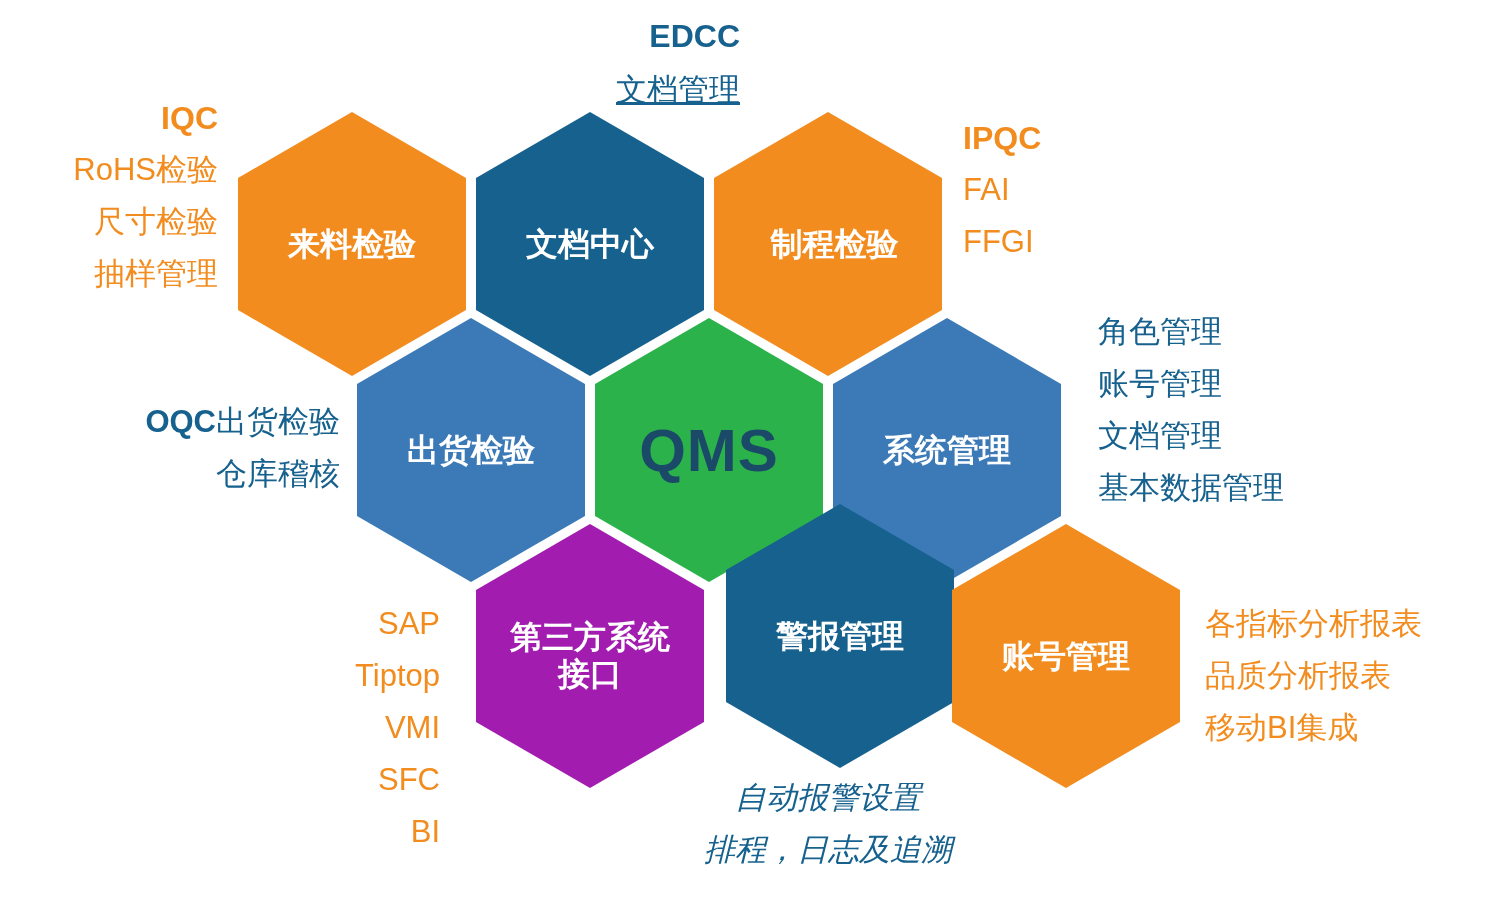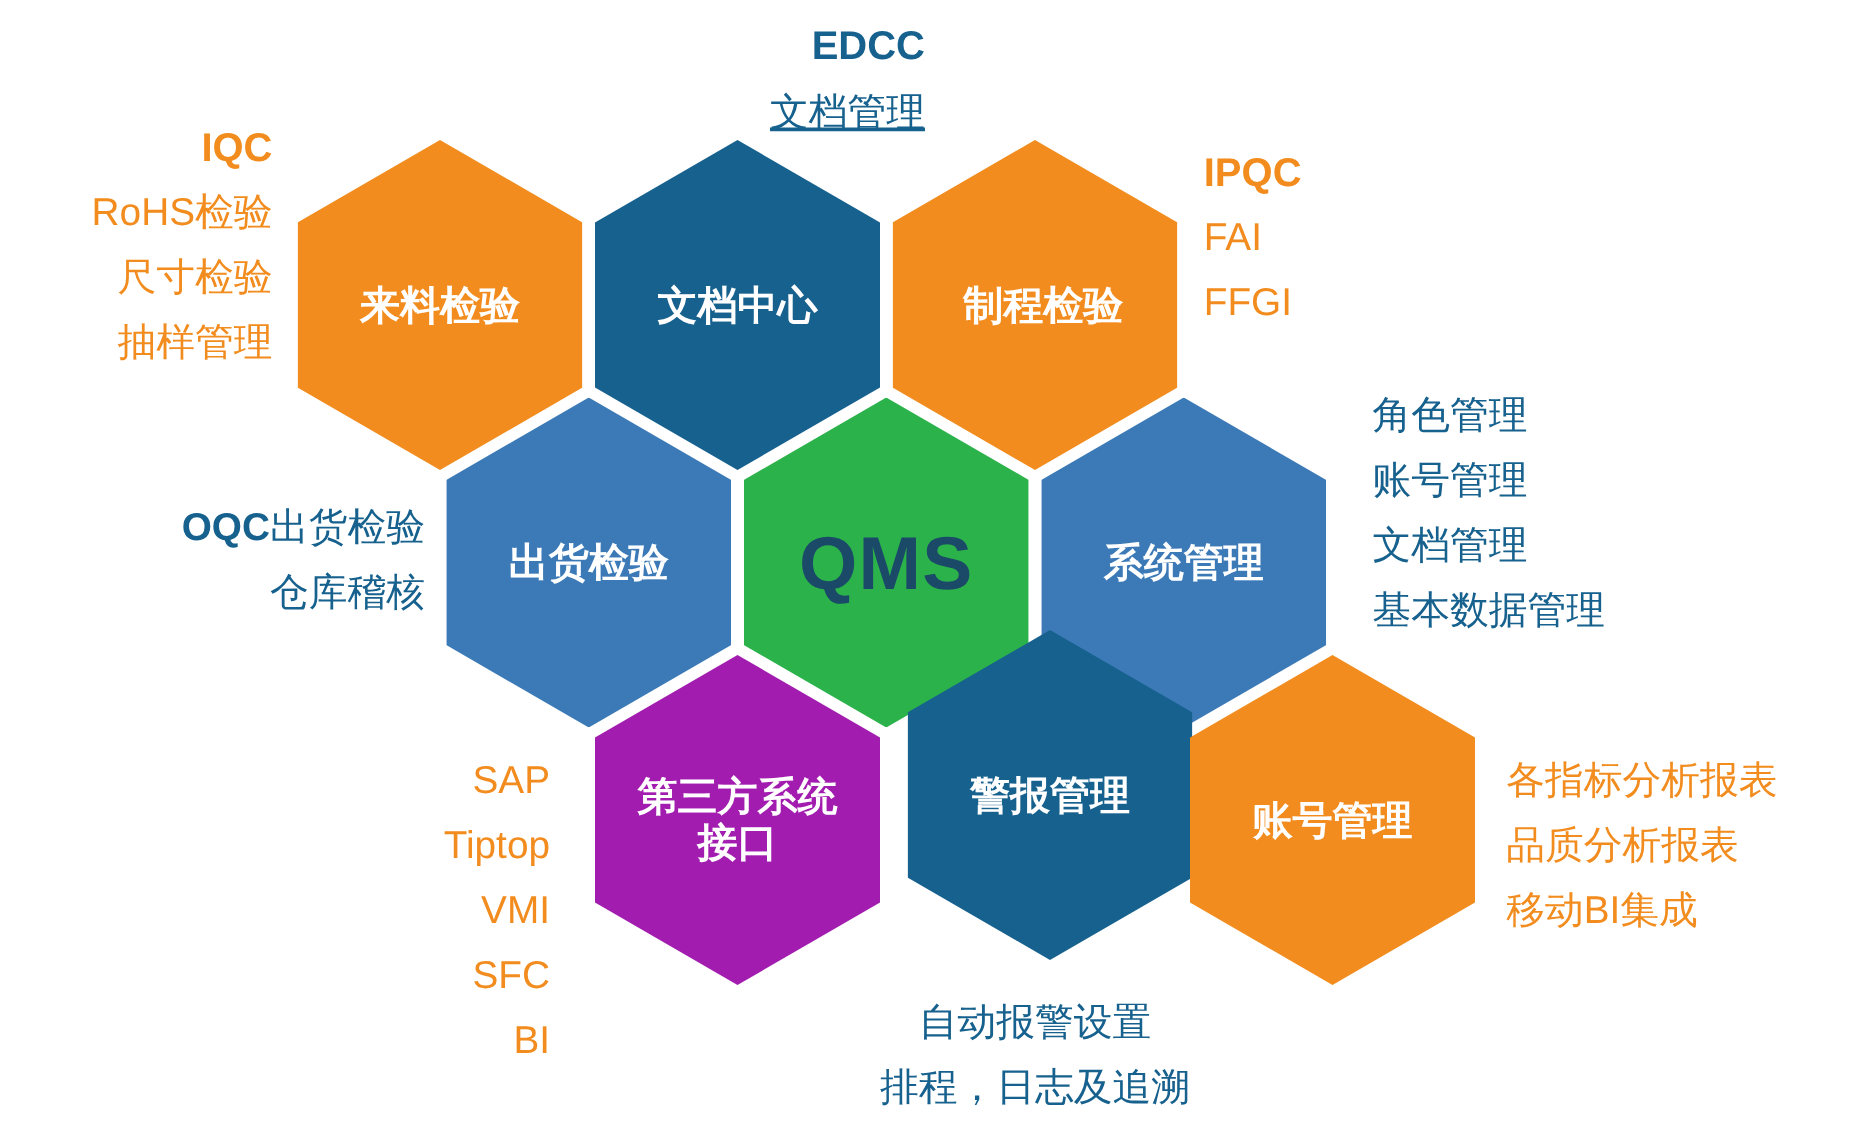--- a/index.html
+++ b/index.html
@@ -67,21 +67,21 @@
   .bold { font-weight: bold; }
 
   .ann-edcc  { left: 440px; top: 14px; width: 300px; text-align: right; }
   .ann-edcc .ann-title { line-height: 44px; }
   .ann-edcc .ann-line  { line-height: 40px; margin-top: 12px; text-decoration: underline; }
   .ann-iqc   { left: 30px;  top: 92px;  width: 188px; text-align: right; }
   .ann-ipqc  { left: 963px; top: 112px; }
   .ann-system{ left: 1098px; top: 306px; }
   .ann-oqc   { left: 110px; top: 396px; width: 230px; text-align: right; }
   .ann-third { left: 280px; top: 598px; width: 160px; text-align: right; }
-  .ann-alarm { left: 628px; top: 792px; width: 400px; text-align: center; }
+  .ann-alarm { left: 628px; top: 772px; width: 400px; text-align: center; font-style: italic; }
   .ann-stats { left: 1205px; top: 598px; }
 </style>
 </head>
 <body>
 
 <div class="canvas">
 
   <div class="hex pos-incoming" style="background: rgb(242, 140, 30);">
     <span class="hex-label">来料检验</span>
   </div>

